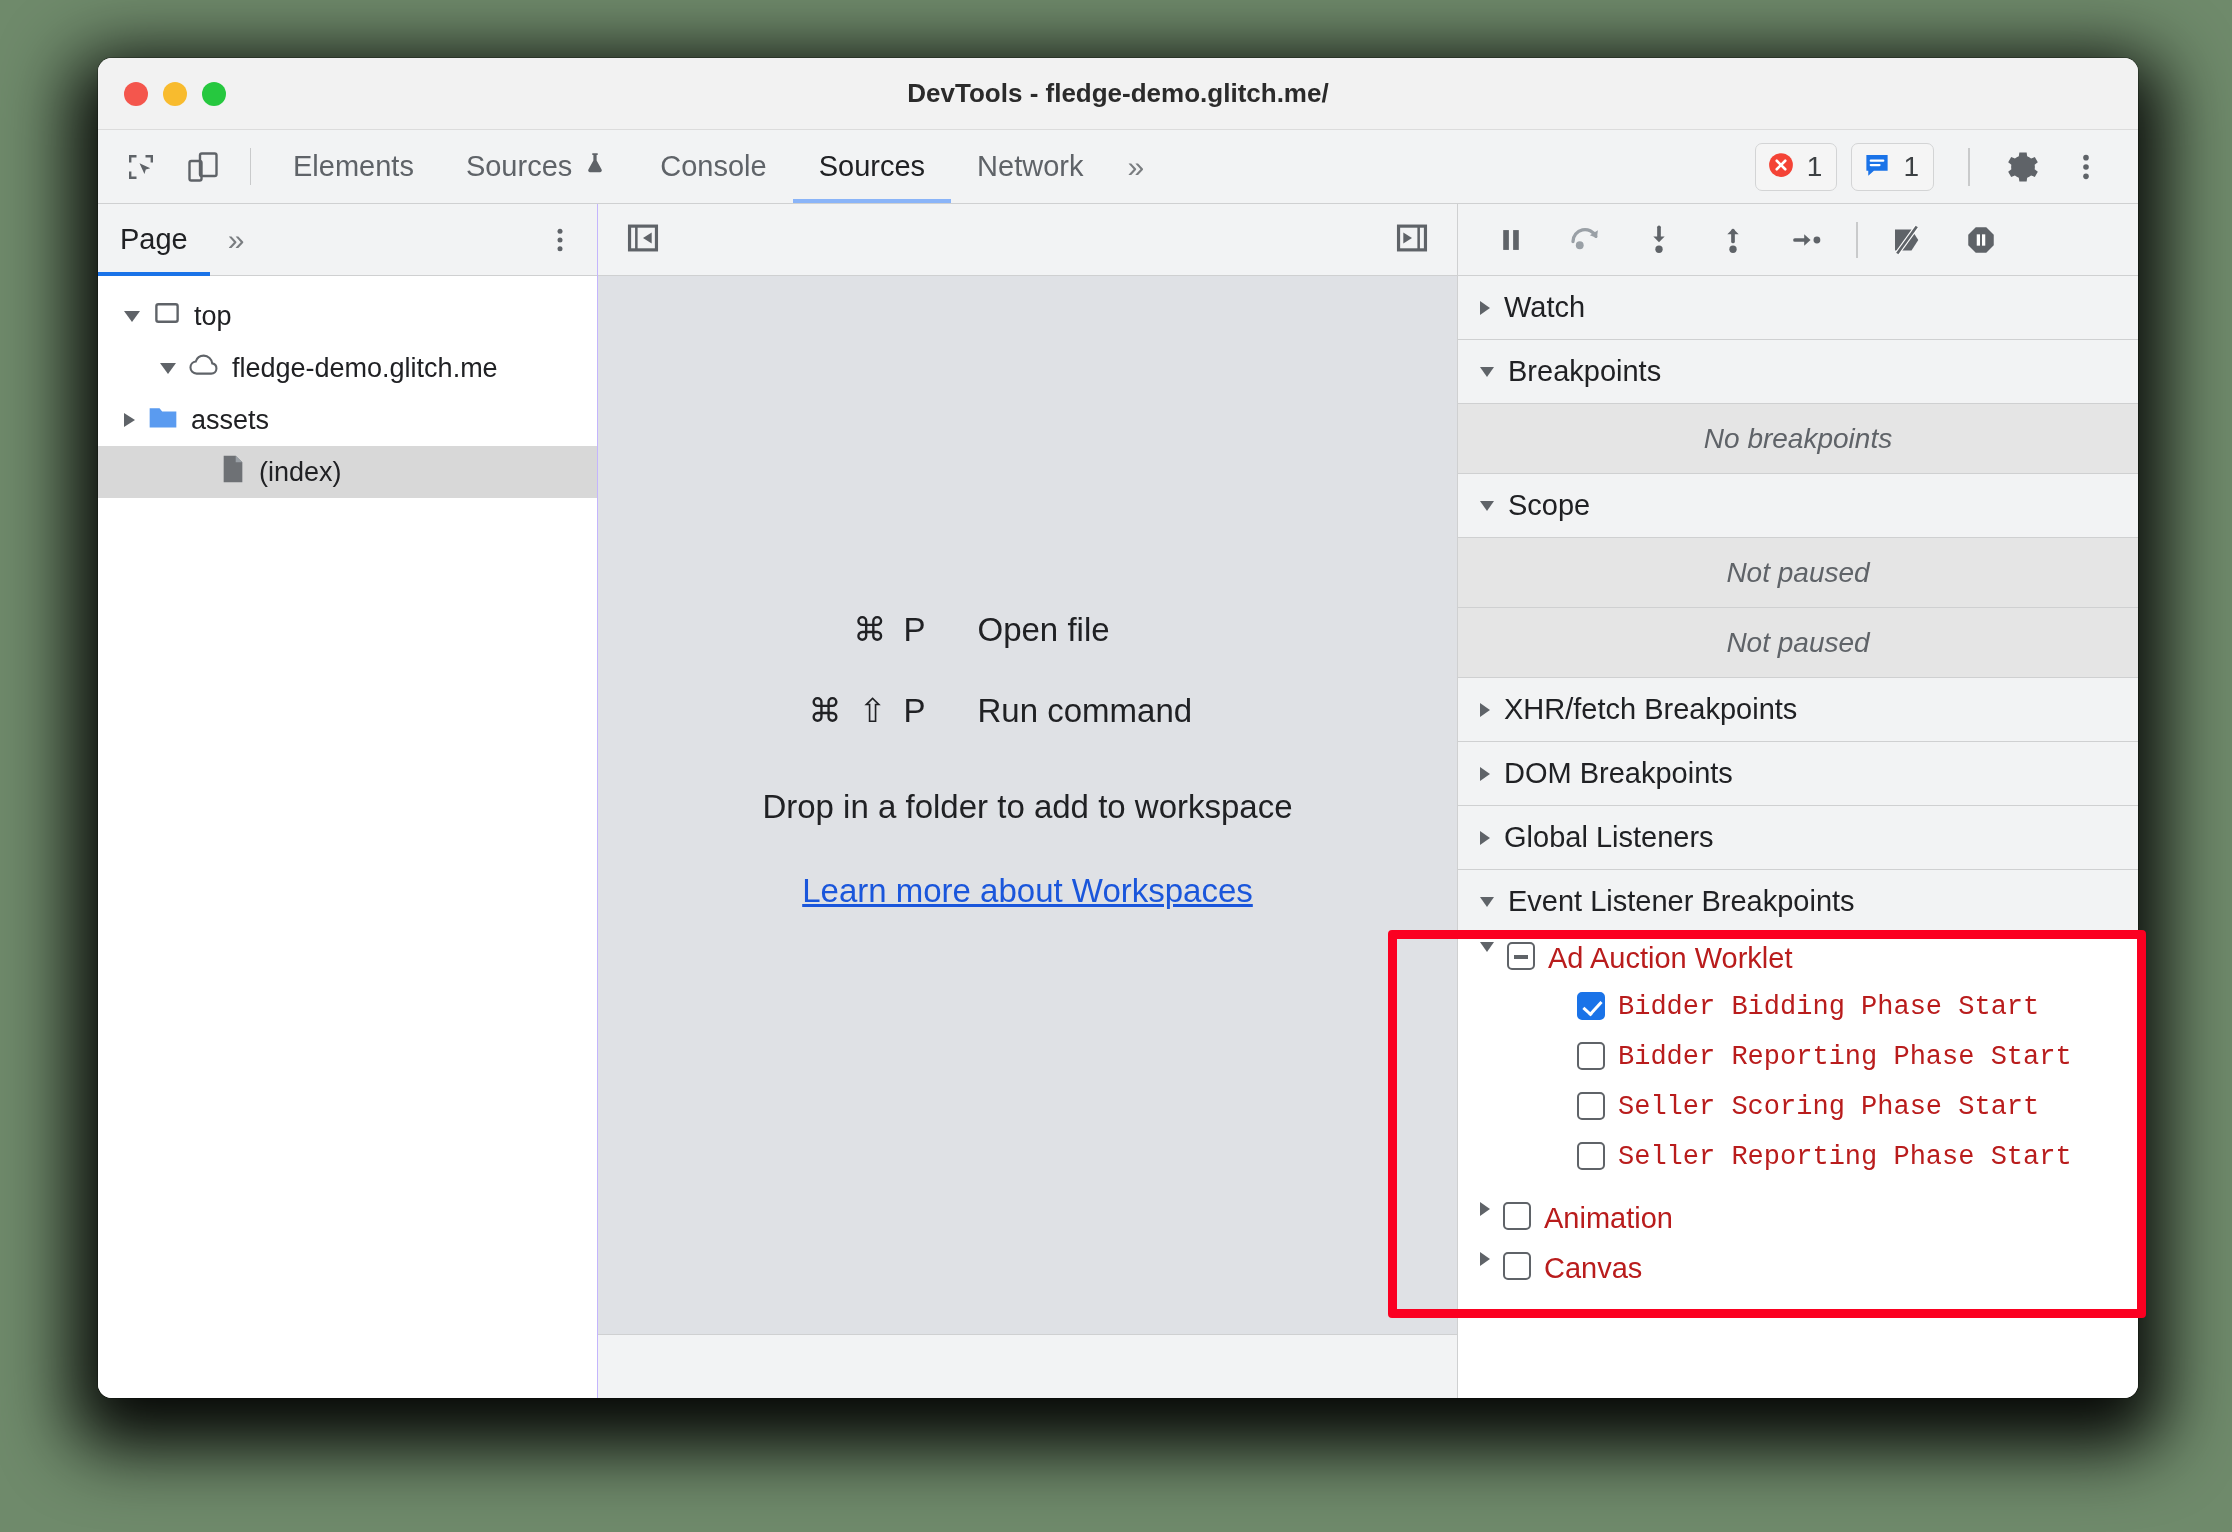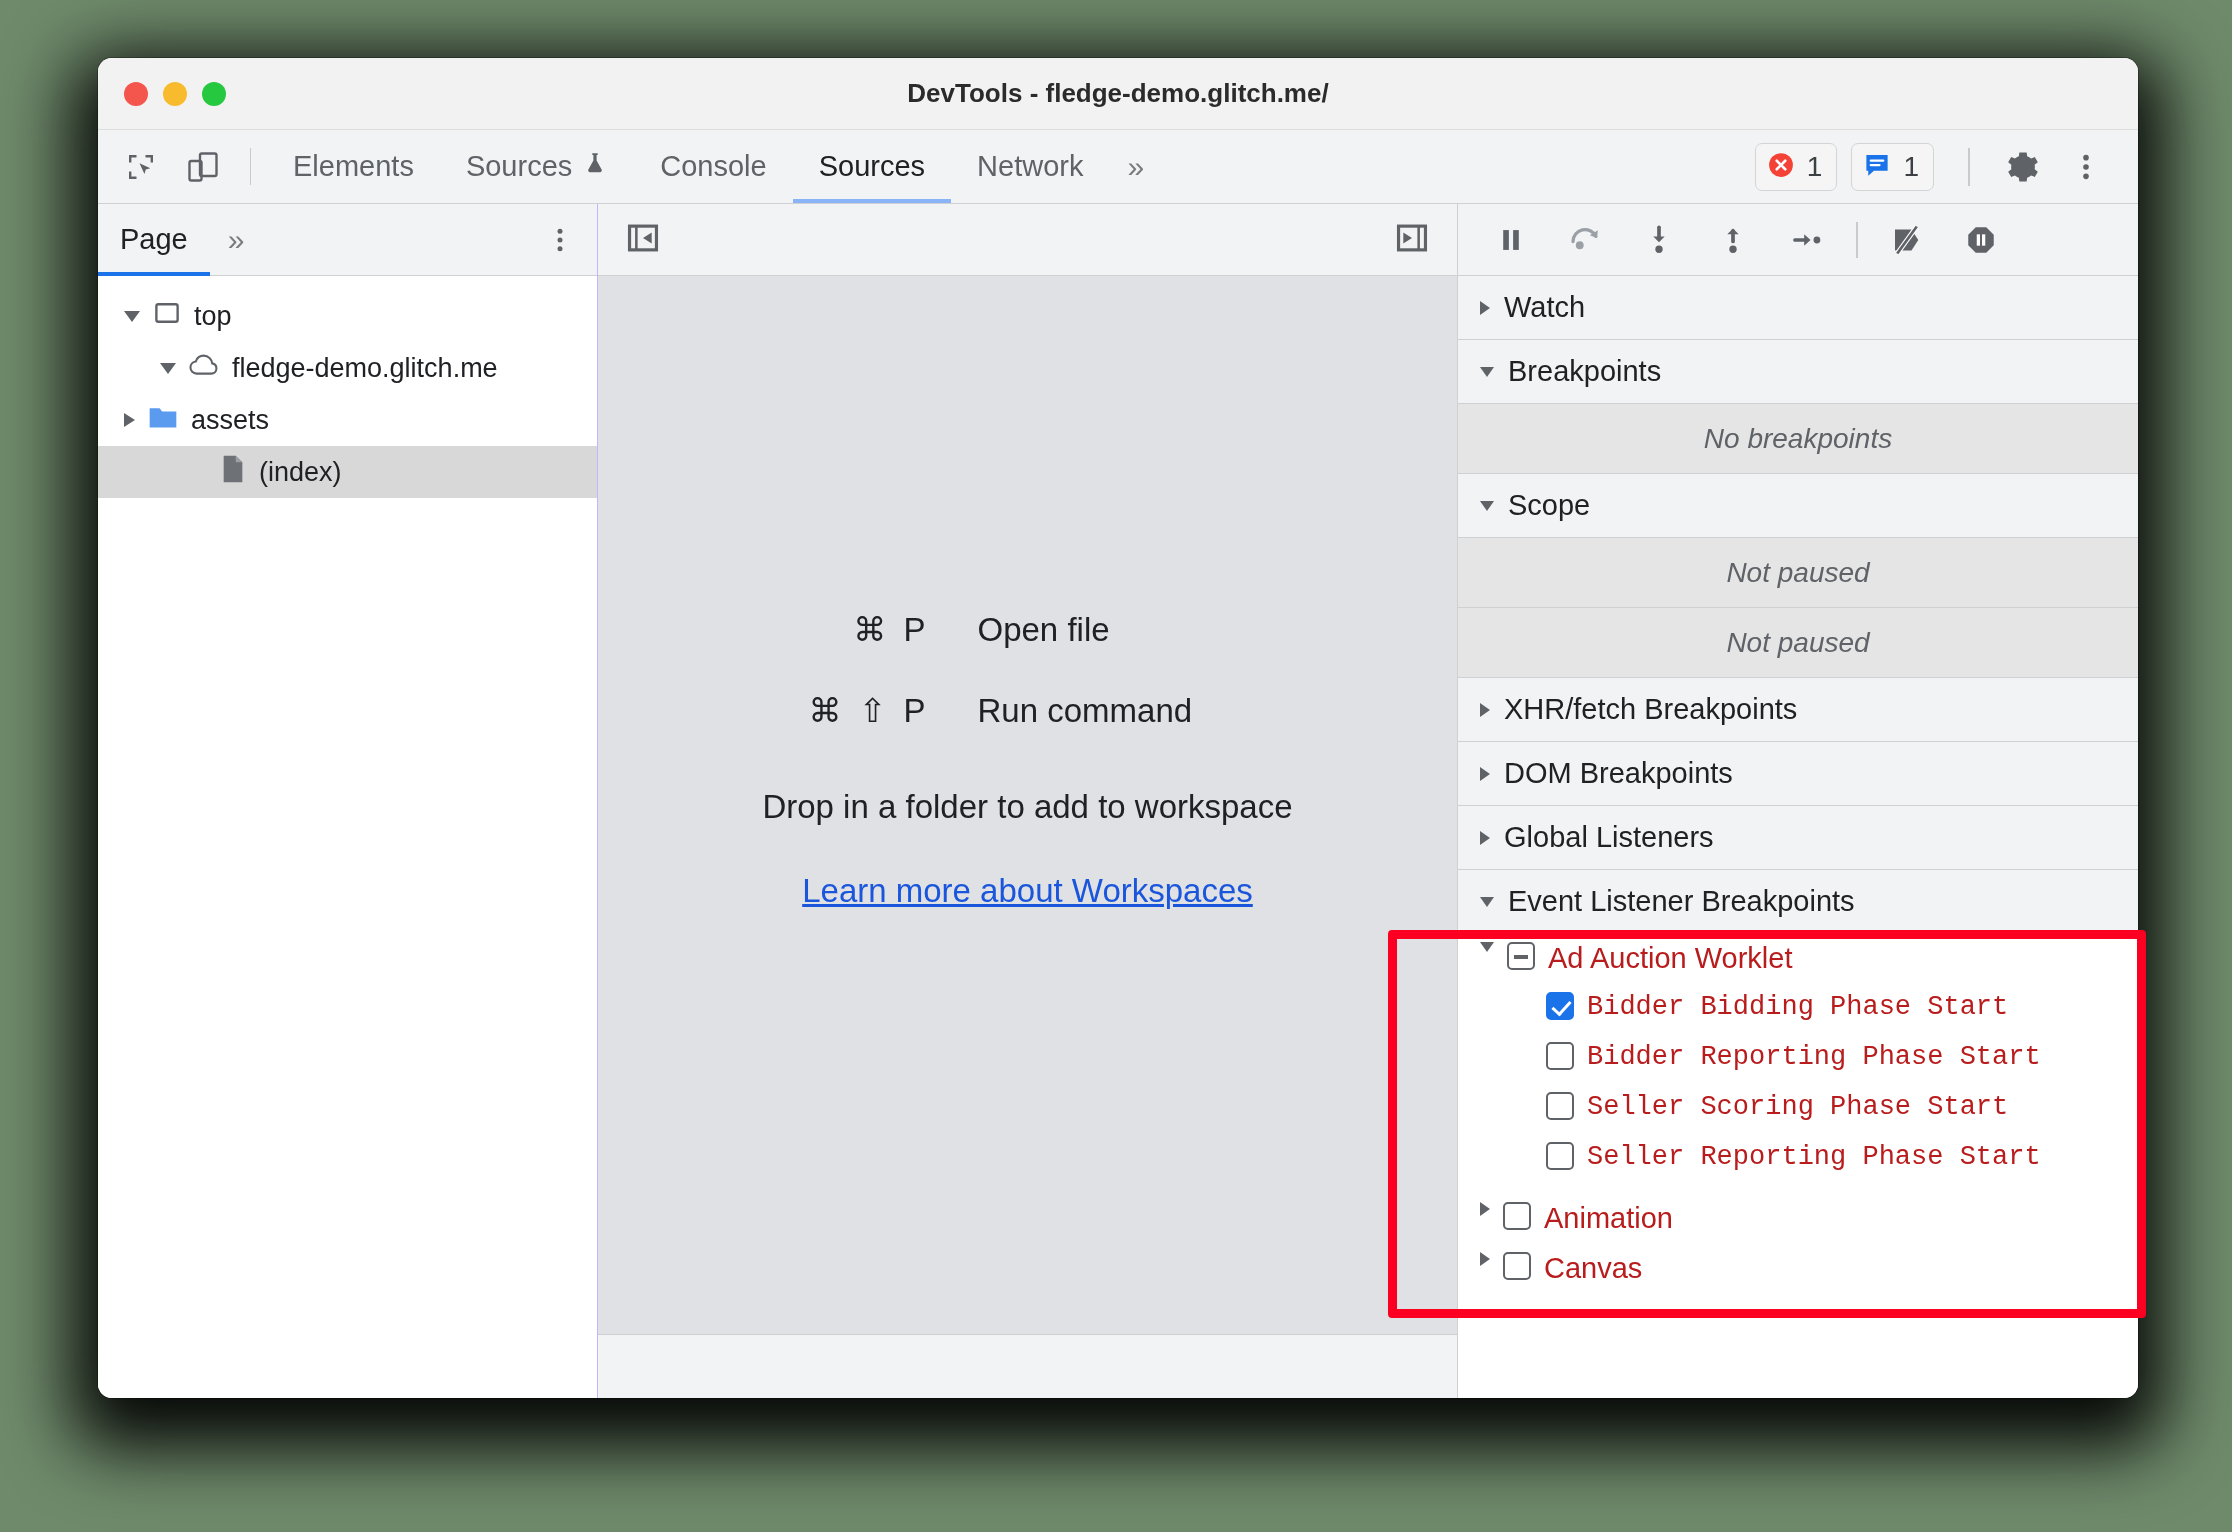--- a/index.html
+++ b/index.html
@@ -328,21 +328,21 @@
   .elb-row {
     display: flex;
     align-items: flex-start;
     height: 50px;
     gap: 13px;
     white-space: nowrap;
     font-size: 29px;
     color: #b91c1c;
   }
   .elb-row.group { padding-left: 22px; }
-  .elb-row.child { padding-left: 88px; font-family: "Liberation Mono", monospace; font-size: 27px; }
+  .elb-row.child { padding-left: 88px; font-family: "Liberation Mono", monospace; font-size: 27px; margin-left: 31px; }
   .cb {
     width: 28px; height: 28px;
     border: 2px solid #5f6368;
     border-radius: 5px;
     background: #fff;
     flex: 0 0 auto;
     position: relative;
   }
   .cb.checked {
     background: #1a73e8;

